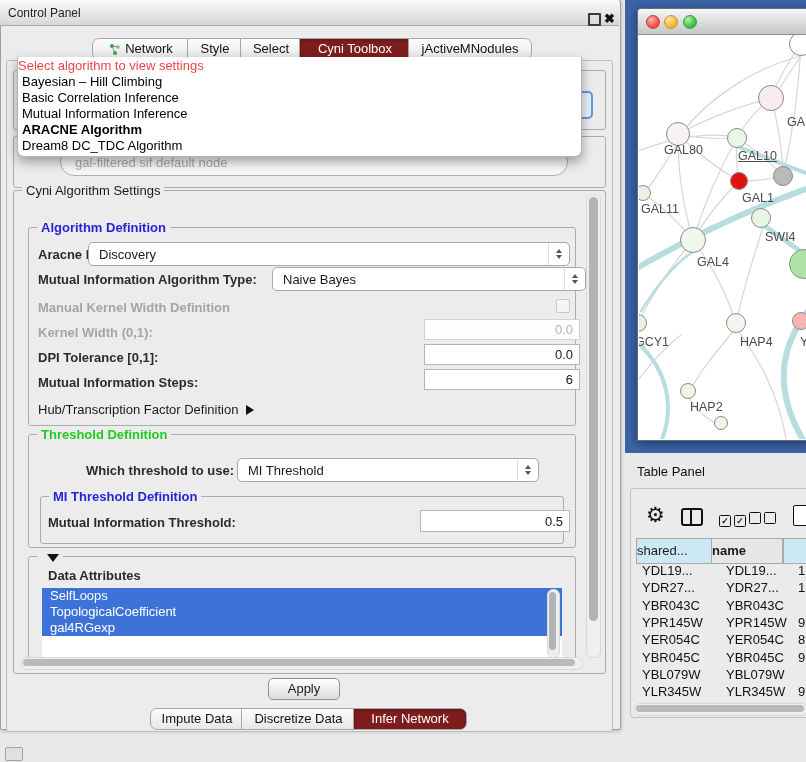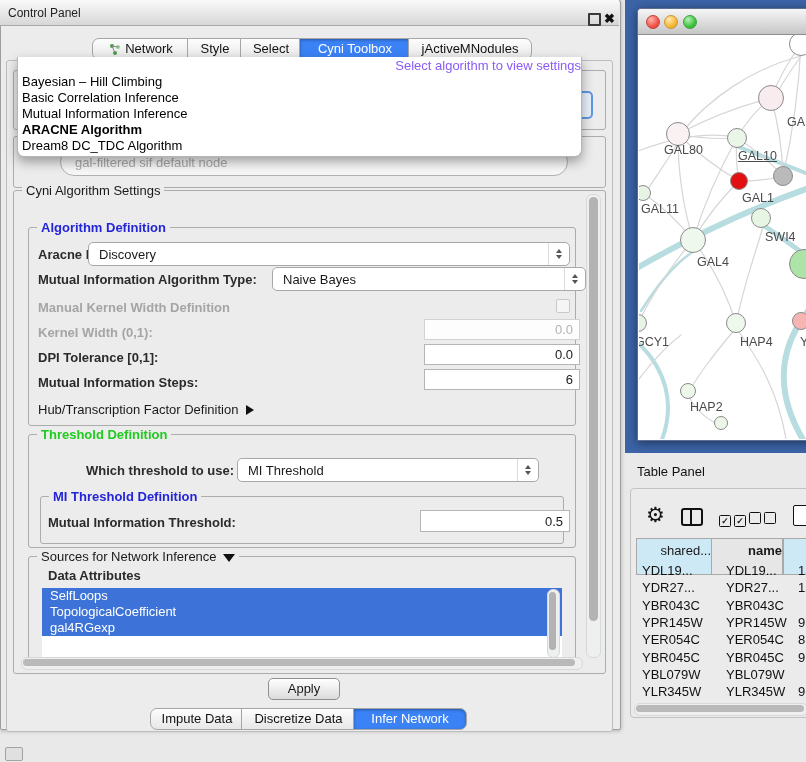--- a/index.html
+++ b/index.html
@@ -12,21 +12,21 @@
   .cp-title{left:0;top:6;width:619px;height:25px;background:linear-gradient(#fafafa,#d7d7d7);
             border-bottom:1px solid #a8a8a8;line-height:25px}
   .cp-title-text{margin-left:8px;font-size:12px;color:#222}
   .float-icon{left:588px;top:13px;width:9px;height:9px;border:2px solid #3a3a3a;border-radius:1px}
   .close-icon{left:604px;top:6px;font-size:13px;font-weight:bold;line-height:25px;color:#111}
   
   .tab{top:38px;height:20px;line-height:20px;text-align:center;background:linear-gradient(#fdfdfd,#e7e7e7);
        border:1px solid #a6a6a6;font-size:13px;color:#111}
   .tab.first{border-radius:7px 0 0 7px}
   .tab.last{border-radius:0 7px 7px 0}
-  .tab.active{background:#3b82f6;color:#fff;box-shadow:inset 0 1px 3px rgba(0,0,0,.35)}
+  .tab.active{background:#7f1d1d;color:#fff;box-shadow:inset 0 1px 3px rgba(0,0,0,.35)}
   .net-tab-icon{display:inline-block;vertical-align:-2px;margin-right:4px}
   
   .content-panel{left:6px;top:60px;width:605px;height:670px;border:1px solid #bdbdbd;border-radius:3px;background:#ececec}
   .group{border:1px solid #acacac;border-radius:3px}
   .gtitle{position:absolute;top:-8px;left:8px;background:#ececec;padding:0 4px;font-size:13px;white-space:nowrap}
   .gtitle.blue{color:#2525d8;font-weight:bold}
   .gtitle.green{color:#1fcb1f;font-weight:bold}
   .lbl{font-size:13px;font-weight:bold;color:#2b2b2b;white-space:nowrap}
   .lbl.dis{color:#a5a5a5}
   .plain{font-size:13px;color:#1a1a1a;white-space:nowrap}
@@ -35,21 +35,21 @@
   .tri-up{width:0;height:0;border-left:3.5px solid transparent;border-right:3.5px solid transparent;border-bottom:4.5px solid #555}
   .tri-down{width:0;height:0;border-left:3.5px solid transparent;border-right:3.5px solid transparent;border-top:4.5px solid #555}
   .tri-right{display:inline-block;width:0;height:0;border-top:5.5px solid transparent;border-bottom:5.5px solid transparent;border-left:8px solid #111;margin-left:8px;vertical-align:-1px}
   .tri-dn-black{display:inline-block;width:0;height:0;border-left:6px solid transparent;border-right:6px solid transparent;border-top:8px solid #111;margin-left:6px;vertical-align:-1px}
   .fld{background:#fff;border:1px solid #b5b5b5;font-size:13px;display:flex;align-items:center;justify-content:flex-end;padding-right:6px}
   .fld.dis{color:#b3b3b3;border-color:#d2d2d2;background:#fdfdfd}
   .cbox{width:12px;height:12px;border:1px solid #c9c9c9;background:#f5f5f5;border-radius:2px}
   
   .popup{left:17px;top:57px;width:563px;background:#fff;border:1px solid #b5b5b5;border-top:none;
          border-radius:0 0 7px 7px;box-shadow:0 5px 12px rgba(0,0,0,.35);z-index:20;padding-bottom:2px}
-  .popup-head{color:#8b5cf6;text-align:right;font-size:13px;height:17px;line-height:17px}
+  .popup-head{color:#ef4444;text-align:left;font-size:13px;height:17px;line-height:17px}
   .popup-item{font-size:13px;height:16px;line-height:16px;padding-left:4px;color:#000;white-space:nowrap}
   .popup-item.sel{font-weight:bold}
   
   .vtrack{background:#eef0f0;border:1px solid #d8d8d8;border-radius:6px}
   .thumb{background:#b3b3b3;border-radius:6px}
   
   .attr-list{background:#fff;overflow:hidden}
   .attr-item{height:16px;line-height:16px;color:#fff;background:#3d73d8;font-size:13px;padding-left:8px;white-space:nowrap}
   
   .btn{background:linear-gradient(#ffffff,#dcdcdc);border:1px solid #8f8f8f;border-radius:5px;
@@ -69,21 +69,21 @@
   .node-label{position:absolute;font-size:12.5px;color:#4b4b4b;white-space:nowrap}
   
   .tp-title{left:637px;top:464px;font-size:13px;color:#111}
   .tp-panel{left:630px;top:488px;width:180px;height:228px;background:#ebebeb;border:1px solid #c2c2c2;border-radius:4px}
   .gear{font-size:21px;color:#151515;line-height:22px}
   .split-icon{width:18px;height:14px;border:2px solid #111;border-radius:3px}
   .split-icon span{display:block;width:2px;height:14px;background:#111;margin-left:7px}
   .chk{display:inline-block;width:10px;height:10px;border:1.5px solid #111;border-radius:1.5px;margin-right:3px;
        font-size:9px;line-height:10px;text-align:center;font-weight:bold}
   .doc-icon{width:14px;height:19px;border:1.5px solid #111;border-radius:2px;background:#fff}
-  .thead-cell{position:absolute;top:0;height:37px;line-height:24px;text-align:right;font-size:13px;
+  .thead-cell{position:absolute;top:0;height:26px;line-height:24px;text-align:left;font-size:13px;
               border:1px solid #a9a9a9;box-sizing:border-box;background:#e6e6e6}
   .thead-cell.selcol{background:#cde9f6}
   .trow{display:flex;height:17.3px;align-items:center}
   .tcell{font-size:13px;color:#111;white-space:nowrap;overflow:hidden}
   .tcell.c0{width:76px;padding-left:6px}
   .tcell.c1{width:66px;padding-left:8px}
   .tcell.c2{width:40px;padding-left:6px}
   .hthumb{background:#b9b9b9;border-radius:5px}
   .tiny-btn{left:5px;top:747px;width:16px;height:12px;border:1px solid #a3a3a3;background:#e0e0e0;border-radius:2px}
 </style>
@@ -192,21 +192,21 @@
 </div>
 <div class="abs group" style="left:40px;top:496px;width:522px;height:46px">
   <span class="gtitle blue">MI Threshold Definition</span>
 </div>
 <span class="abs lbl" style="left:48px;top:515px">Mutual Information Threshold:</span>
 <div class="abs fld" style="left:420px;top:510px;width:142px;height:20px">
     <span>0.5</span>
   </div>
 
 <div class="abs group" style="left:28px;top:556px;width:546px;height:112px">
-  <span class="gtitle" style="font-weight:normal"><span>Sources for Network Inference</span><i class="tri-dn-black"></i></span>
+  <span class="gtitle" style="font-weight:normal"><i class="tri-dn-black"></i></span>
 </div>
 <span class="abs lbl" style="left:48px;top:568px">Data Attributes</span>
 <div class="abs attr-list" style="left:42px;top:588px;width:520px;height:70px">
     <div class="attr-item">SelfLoops</div>
     <div class="attr-item">TopologicalCoefficient</div>
     <div class="attr-item">gal4RGexp</div>
   </div>
 <div class="abs vtrack" style="left:547px;top:589px;width:11px;height:67px">
   <div class="thumb" style="position:absolute;left:1px;top:2px;width:7px;height:58px"></div>
 </div>

